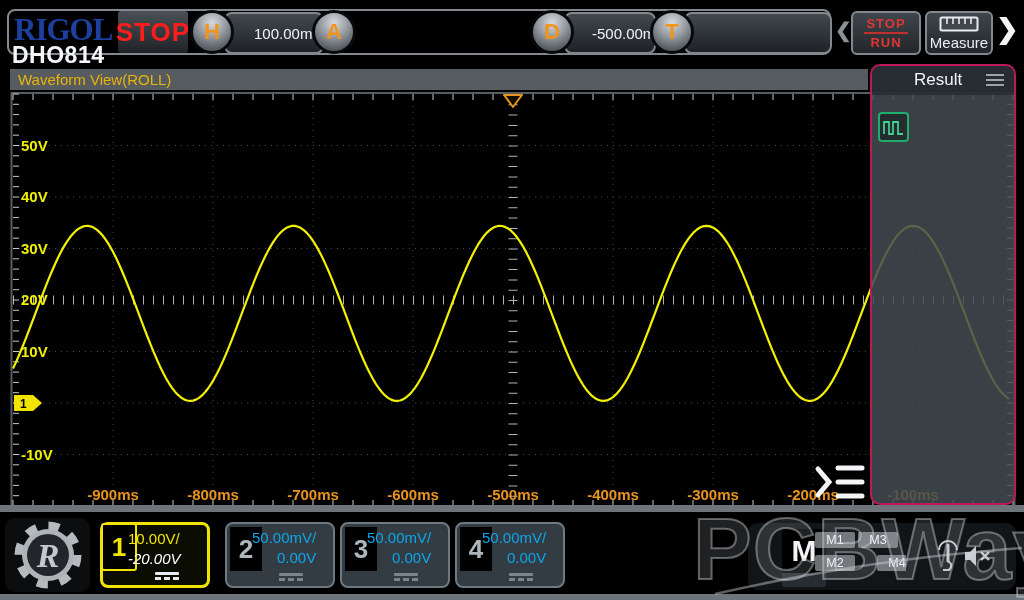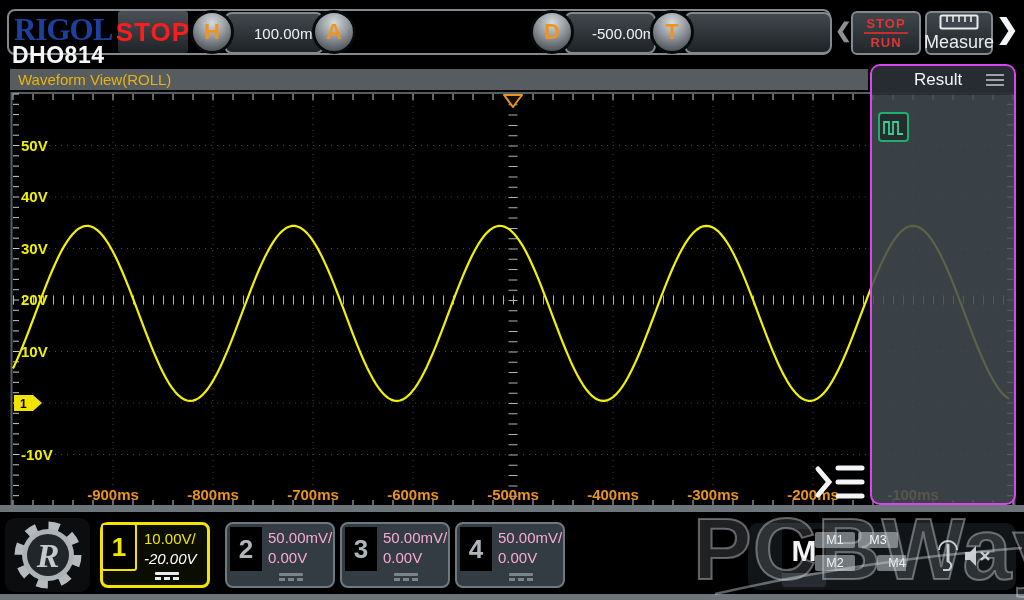--- a/index.html
+++ b/index.html
@@ -23,31 +23,31 @@
         z-index:1;font-size:15px;color:#F0F2F4;}
   .minor{font-size:14px;color:#878E94;}
   #chev-left{left:835px;top:18px;font-size:20px;color:#8A9094;font-weight:bold;}
   .rbtn{top:11px;height:44px;border:2px solid #82888D;border-radius:6px;
         background:linear-gradient(180deg,#3F464B,#22262A);display:flex;flex-direction:column;
         align-items:center;justify-content:center;}
   #stoprun{left:851px;width:70px;}
   #stoprun .t{font-size:13px;font-weight:bold;color:#E03535;letter-spacing:1px;line-height:15px;}
   #stoprun .dv{width:44px;height:2px;background:#C03030;margin:1px 0;}
   #measure-btn{left:925px;width:68px;gap:2px;}
-  #measure-btn .lbl{font-size:18px;color:#EAEDEF;}
+  #measure-btn .lbl{font-size:15px;color:#EAEDEF;}
   #chev-right{left:996px;top:13px;font-size:27px;color:#F2F4F6;font-weight:bold;}
   #model-name{left:12px;top:42px;font-size:23px;font-weight:600;color:#F4F6F8;letter-spacing:0.5px;}
 
   
   #wv-titlebar{left:10px;top:69px;width:858px;height:21px;background:#575C60;
                font-size:15px;color:#eab308;line-height:21px;padding-left:8px;}
   #wave-svg{left:0;top:0;width:1024px;height:600px;z-index:1;}
 
   
-  #result-panel{left:870px;top:64px;width:146px;height:441px;z-index:2;border:2px solid #d946ef;
+  #result-panel{left:870px;top:64px;width:146px;height:441px;z-index:2;border:2px solid #be185d;
                 border-radius:10px;background:rgba(66,74,82,0.86);overflow:hidden;}
   #rp-header{position:absolute;left:0;top:0;width:100%;height:29px;background:rgba(24,28,32,0.55);}
   #rp-title{position:absolute;left:42px;top:4px;font-size:17px;color:#F2F4F6;}
   #rp-menu{position:absolute;right:10px;top:8px;}
   #rp-menu div{width:18px;height:2px;background:#9CA2A6;margin-bottom:3px;}
   #meas-icon-box{position:absolute;left:6px;top:46px;width:27px;height:26px;background:#262B30;
                  border:2px solid #1FAE6E;border-radius:4px;display:flex;align-items:center;justify-content:center;}
   #meas-box{position:absolute;left:4px;top:72px;width:134px;height:55px;background:#2F363C;
             border:2px solid #1FAE6E;border-radius:8px;}
   #meas-name{position:absolute;left:8px;top:4px;font-size:14px;font-weight:bold;color:#F2F4F6;}
@@ -60,24 +60,24 @@
   .z3{z-index:3;}
   #gear-logo{left:5px;top:518px;width:85px;height:74px;background:#0B0D0F;border-radius:10px;
              display:flex;align-items:center;justify-content:center;}
   .chbtn{top:522px;width:110px;height:66px;border-radius:8px;}
   .chbtn.on{border:3px solid #F0E400;background:#0B0D03;}
   .chbtn.off{border:2px solid #6F7980;background:#333C43;}
   .chnum{position:absolute;left:3px;top:3px;width:32px;height:44px;background:#000;
          display:flex;align-items:center;justify-content:center;font-size:26px;font-weight:bold;}
   .on .chnum{left:-2px;top:-2px;color:#F0E400;border:2px solid #F0E400;border-radius:3px;}
   .off .chnum{color:#AEB6BC;}
-  .chvals{position:absolute;left:41px;top:4px;font-size:15px;line-height:20px;}
+  .chvals{position:absolute;left:25px;top:4px;font-size:15px;line-height:20px;}
   .on .scale{color:#F0E400;}
   .on .offset{color:#ffffff;font-style:italic;}
-  .off .chvals{color:#f9a8d4;}
+  .off .chvals{color:#0ea5e9;text-align:right;}
   .coup{position:absolute;left:52px;bottom:5px;width:24px;}
   .coup .l1{height:3px;border-radius:1px;margin-bottom:2px;}
   .coup .l2{height:0;border-bottom:3px dashed;}
   .on .coup .l1{background:#E8ECEF;} .on .coup .l2{border-color:#E8ECEF;}
   .off .coup .l1{background:#7A848C;} .off .coup .l2{border-color:#7A848C;}
 
   #math-group{left:748px;top:523px;width:198px;height:67px;background:#121517;border-radius:10px;}
   #math-m{position:absolute;left:34px;top:6px;width:44px;height:44px;background:#000;border-radius:2px;
           display:flex;align-items:center;justify-content:center;font-size:30px;font-weight:bold;color:#F2F4F6;}
   #math-tab{position:absolute;left:34px;top:46px;width:44px;height:18px;background:#262C31;border-radius:3px;}

